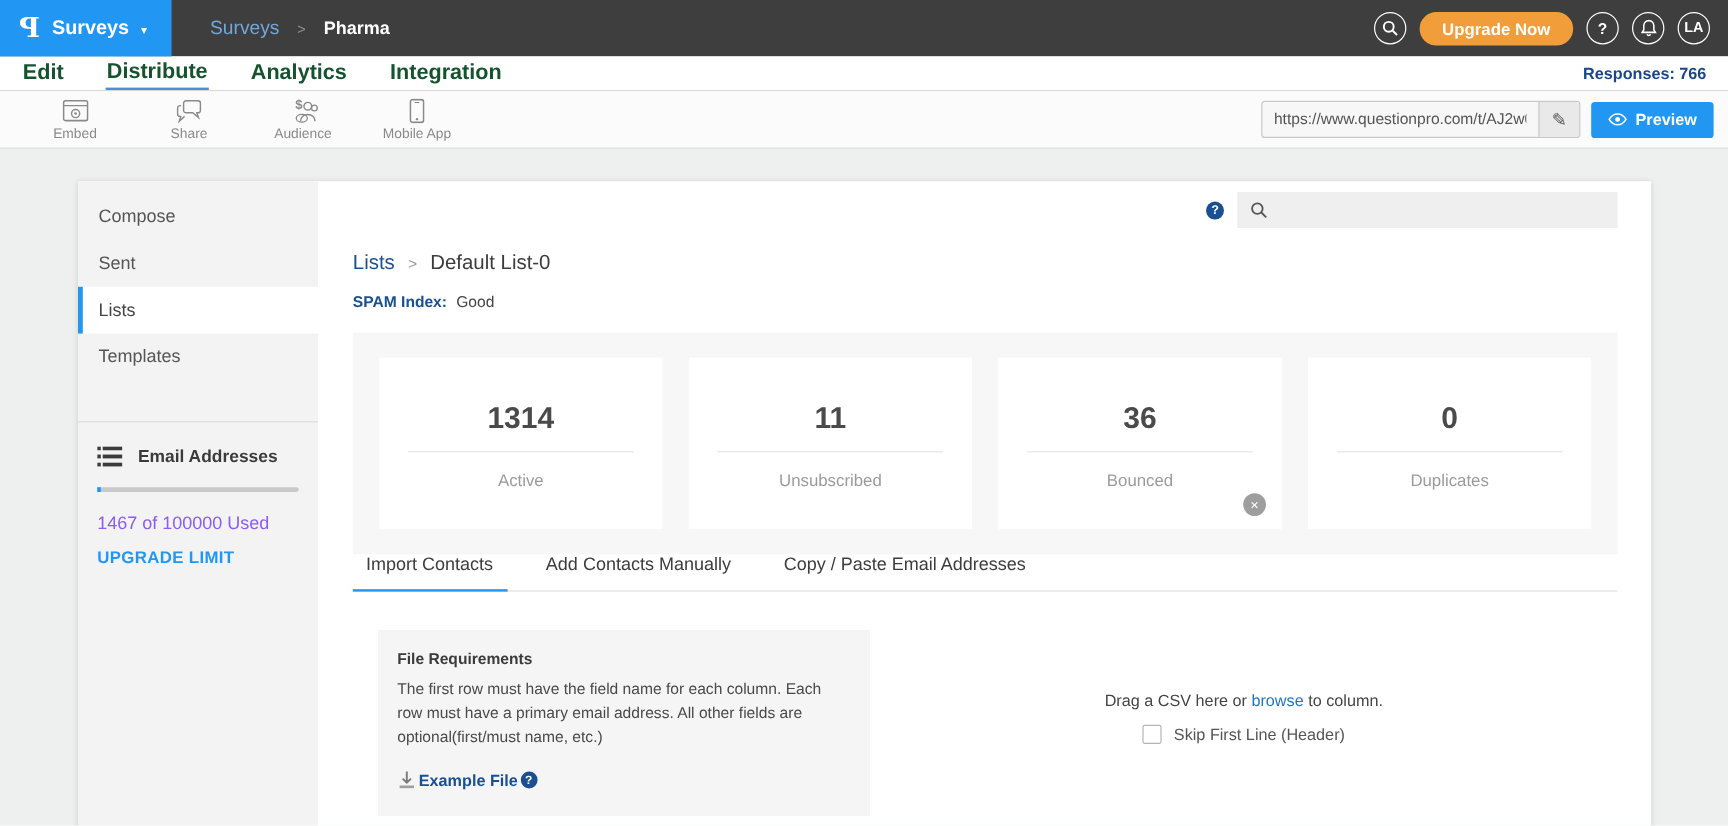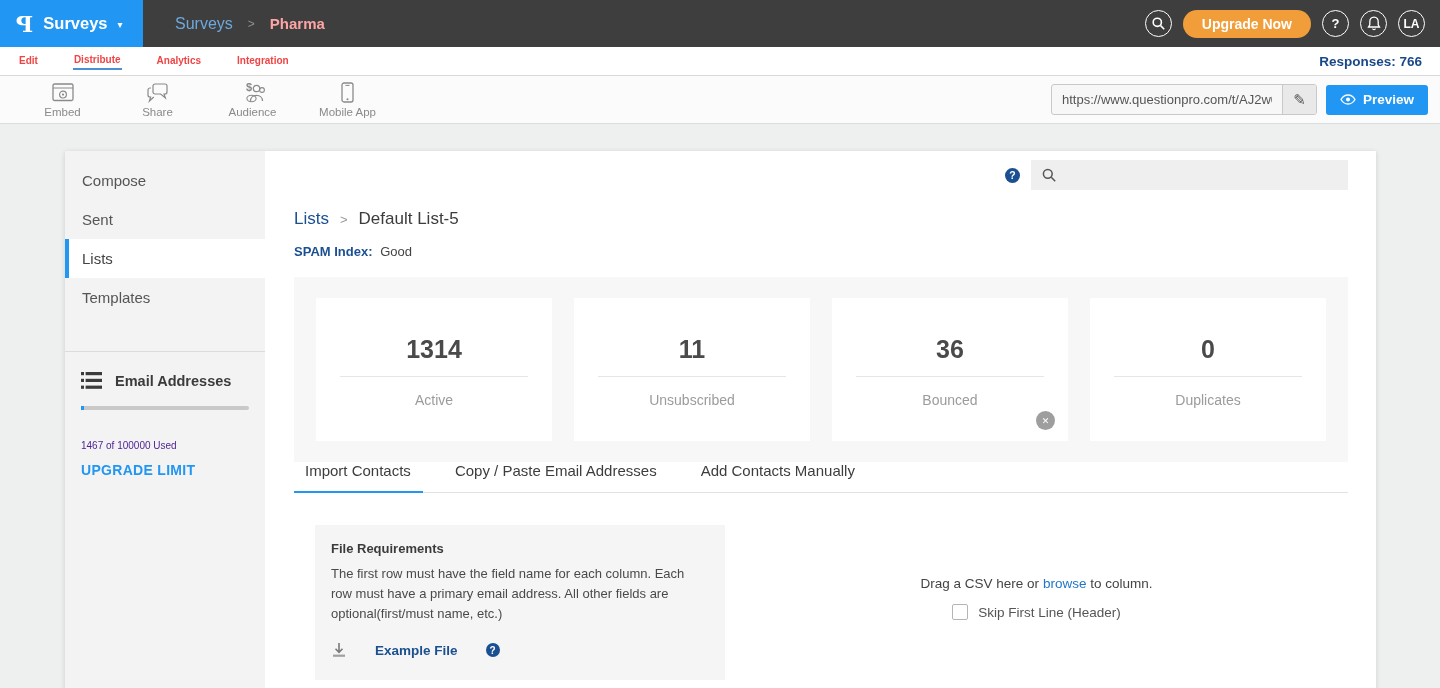--- a/index.html
+++ b/index.html
@@ -13,28 +13,28 @@
 
   
   .topbar { height:47px; background:#3e3e3e; display:flex; align-items:center; }
   .logo-area { width:143px; height:47px; background:#2196f3; display:flex; align-items:center; padding-left:16px; gap:10px; cursor:pointer; flex-shrink:0; }
   .logo-p { color:#fff; font-size:23px; font-weight:bold; line-height:1; transform:scaleX(-1); font-family:"DejaVu Serif", serif; }
   .product-name { color:#fff; font-size:16.5px; font-weight:600; }
   .caret { color:#fff; font-size:10px; margin-top:2px; }
   .crumb-dark { margin-left:32px; display:flex; align-items:center; gap:15px; }
   .crumb-root { color:#6fa8dc; font-size:16px; cursor:pointer; }
   .crumb-sep { color:#8f8f8f; font-size:12px; }
-  .crumb-cur { color:#fca5a5; font-size:15px; font-weight:600; max-width:64px; overflow:hidden; white-space:nowrap; }
-  .top-actions { margin-left:auto; display:flex; align-items:center; gap:11px; padding-right:15px; }
+  .crumb-cur { color:#ffffff; font-size:15px; font-weight:600; max-width:64px; overflow:hidden; white-space:nowrap; }
+  .top-actions { margin-left:auto; display:flex; gap:11px; padding-right:15px; }
   .circle-btn { width:27px; height:27px; border:1.7px solid #fff; border-radius:50%; display:flex; align-items:center; justify-content:center; color:#fff; font-size:13px; font-weight:bold; cursor:pointer; background:transparent; flex-shrink:0; }
   .upgrade-btn { background:#f09d3a; color:#fff; font-weight:bold; font-size:14px; border:none; border-radius:14px; padding:6px 19px; cursor:pointer; font-family:"Liberation Sans", sans-serif; }
 
   
   .subnav { height:29px; background:#fff; border-bottom:1px solid #d9d9d9; display:flex; align-items:center; padding:0 18px; gap:34px; }
-  .subnav-tab { font-size:10px; color:#ef4444; font-weight:600; cursor:pointer; padding:2px 1px 3px; }
+  .subnav-tab { font-size:18px; color:#14532d; font-weight:600; cursor:pointer; padding:2px 1px 3px; }
   .subnav-tab.active { border-bottom:2px solid #4a90d2; }
   .responses { margin-left:auto; color:#1a4789; font-size:13.5px; font-weight:600; }
 
   
   .toolbar { height:48px; background:#fbfbfb; border-bottom:1px solid #dcdcdc; display:flex; align-items:stretch; padding-left:15px; }
   .tool-item { width:95px; display:flex; flex-direction:column; align-items:center; justify-content:center; gap:3px; cursor:pointer; }
   .tool-item.active { background:#e9e9e9; }
   .tool-icon { height:21px; display:flex; align-items:flex-end; }
   .tool-label { font-size:11.5px; color:#8a8a8a; }
   .toolbar-right { margin-left:auto; display:flex; align-items:center; gap:9px; padding-right:12px; }
@@ -50,21 +50,21 @@
   
   .sidebar { width:200px; background:#f3f3f3; flex-shrink:0; padding-top:10px; }
   .side-item { height:39px; display:flex; align-items:center; padding-left:17px; font-size:15px; color:#555; cursor:pointer; position:relative; }
   .side-item.active { background:#fff; color:#444; }
   .side-item.active::before { content:""; position:absolute; left:0; top:0; bottom:0; width:4px; background:#2196f3; }
   .side-divider { height:1px; background:#dcdcdc; margin-top:34px; }
   .email-section { padding:20px 16px 0; }
   .email-header { display:flex; align-items:center; gap:13px; font-size:14.5px; font-weight:bold; color:#3b3b3b; }
   .progress { height:4px; background:#c9c9c9; border-radius:2px; margin-top:17px; width:168px; position:relative; }
   .progress-fill { position:absolute; left:0; top:0; bottom:0; width:2%; background:#2196f3; }
-  .usage { font-size:10px; color:#4c1d95; margin-top:30px; }
+  .usage { font-size:15px; color:#8b5cf6; margin-top:18px; }
   .upgrade-link { font-size:14px; color:#2196f3; font-weight:600; margin-top:11px; cursor:pointer; letter-spacing:.3px; }
 
   
   .content { flex:1; padding:0 29px; }
   .content-top { display:flex; justify-content:flex-end; align-items:center; gap:11px; margin-top:9px; }
   .help-circle { width:15px; height:15px; border-radius:50%; background:#1a5091; color:#fff; font-size:10.5px; font-weight:bold; display:flex; align-items:center; justify-content:center; cursor:pointer; flex-shrink:0; }
   .help-circle.small { width:14px; height:14px; font-size:10px; }
   .search-box { width:317px; height:30px; background:#efefef; display:flex; align-items:center; gap:8px; padding:0 11px; }
   .search-input { border:none; background:transparent; outline:none; font-size:14px; color:#555; flex:1; font-family:"Liberation Sans", sans-serif; }
   .search-input::placeholder { color:#999; }
@@ -85,21 +85,21 @@
   .stat-clear { position:absolute; right:13px; bottom:11px; width:19px; height:19px; border-radius:50%; background:#9e9e9e; color:#fff; font-size:9px; display:flex; align-items:center; justify-content:center; cursor:pointer; }
 
   .tabs { display:flex; gap:44px; border-bottom:1px solid #e2e2e2; padding-left:11px; }
   .tab { font-size:15px; color:#3d3d3d; padding-bottom:13px; cursor:pointer; position:relative; white-space:nowrap; }
   .tab.active::after { content:""; position:absolute; left:-11px; right:-12px; bottom:-1px; height:2.5px; background:#2196f3; }
 
   .import-row { display:flex; margin-top:32px; }
   .filereq { width:410px; margin-left:21px; background:#f5f5f5; padding:16px 16px 22px; flex-shrink:0; }
   .filereq-title { font-size:13px; font-weight:bold; color:#3b3b3b; }
   .filereq-body { font-size:13px; color:#4a4a4a; line-height:1.55; margin-top:8px; width:355px; }
-  .example-row { display:flex; align-items:center; gap:28px; margin-top:18px; }
+  .example-row { display:flex; align-items:center; gap:2px; margin-top:18px; }
   .example-link { color:#1a5091; font-size:13.5px; font-weight:600; cursor:pointer; }
   .dropzone { flex:1; display:flex; flex-direction:column; align-items:center; padding-top:51px; }
   .drop-text { font-size:13.5px; color:#444; }
   .drop-link { color:#2077c9; cursor:pointer; }
   .skip-row { display:flex; align-items:center; gap:10px; margin-top:13px; }
   .checkbox { width:16px; height:16px; border:1px solid #b5b5b5; background:#fff; border-radius:2px; cursor:pointer; }
   .skip-label { font-size:13.5px; color:#555; }
 </style>
 </head>
 <body>
@@ -244,21 +244,21 @@
           <svg width="14" height="14" viewBox="0 0 14 14">
               <circle cx="5.8" cy="5.8" r="4.4" fill="none" stroke="#555" stroke-width="1.5"></circle>
               <line x1="9.3" y1="9.3" x2="13.2" y2="13.2" stroke="#555" stroke-width="1.5"></line>
             </svg>
         </div>
       </div>
 
       <div class="crumb2">
         <span class="crumb2-root">Lists</span>
         <span class="crumb2-sep">&gt;</span>
-        <span class="crumb2-cur">Default List-5</span>
+        <span class="crumb2-cur">Default List-0</span>
       </div>
 
       <div class="spam">
         <span class="spam-label">SPAM Index:</span>
         <span class="spam-value">Good</span>
       </div>
 
       <div class="stats-panel">
         <div class="stat-card">
           <div class="stat-value">1314</div>
@@ -280,22 +280,22 @@
         </div>
         <div class="stat-card">
           <div class="stat-value">0</div>
           <div class="stat-divider"></div>
           <div class="stat-label">Duplicates</div>
         </div>
       </div>
 
       <div class="tabs">
         <span class="tab active">Import Contacts</span>
+        <span class="tab">Add Contacts Manually</span>
         <span class="tab">Copy / Paste Email Addresses</span>
-        <span class="tab">Add Contacts Manually</span>
       </div>
 
       <div class="import-row">
         <div class="filereq">
           <div class="filereq-title">File Requirements</div>
           <div class="filereq-body">The first row must have the field name for each column. Each row must have a primary email address. All other fields are optional(first/must name, etc.)</div>
           <div class="example-row">
             <svg width="16" height="16" viewBox="0 0 16 16">
                 <path d="M8 1v9M4.5 6.8L8 10.3l3.5-3.5" fill="none" stroke="#7a7a7a" stroke-width="1.6"></path>
                 <rect x="2" y="12.6" width="12" height="2.2" fill="#a0a0a0"></rect>

